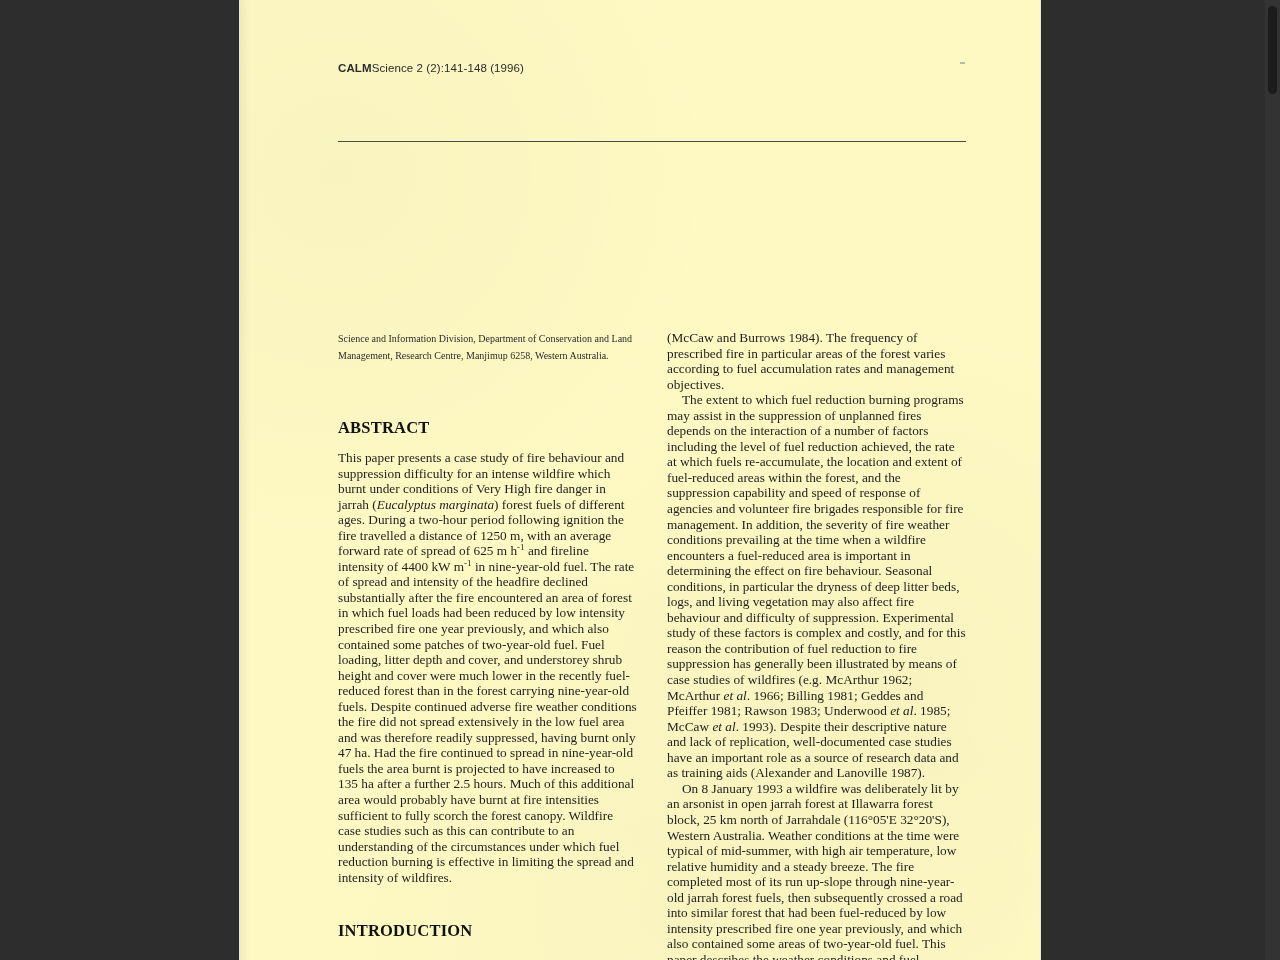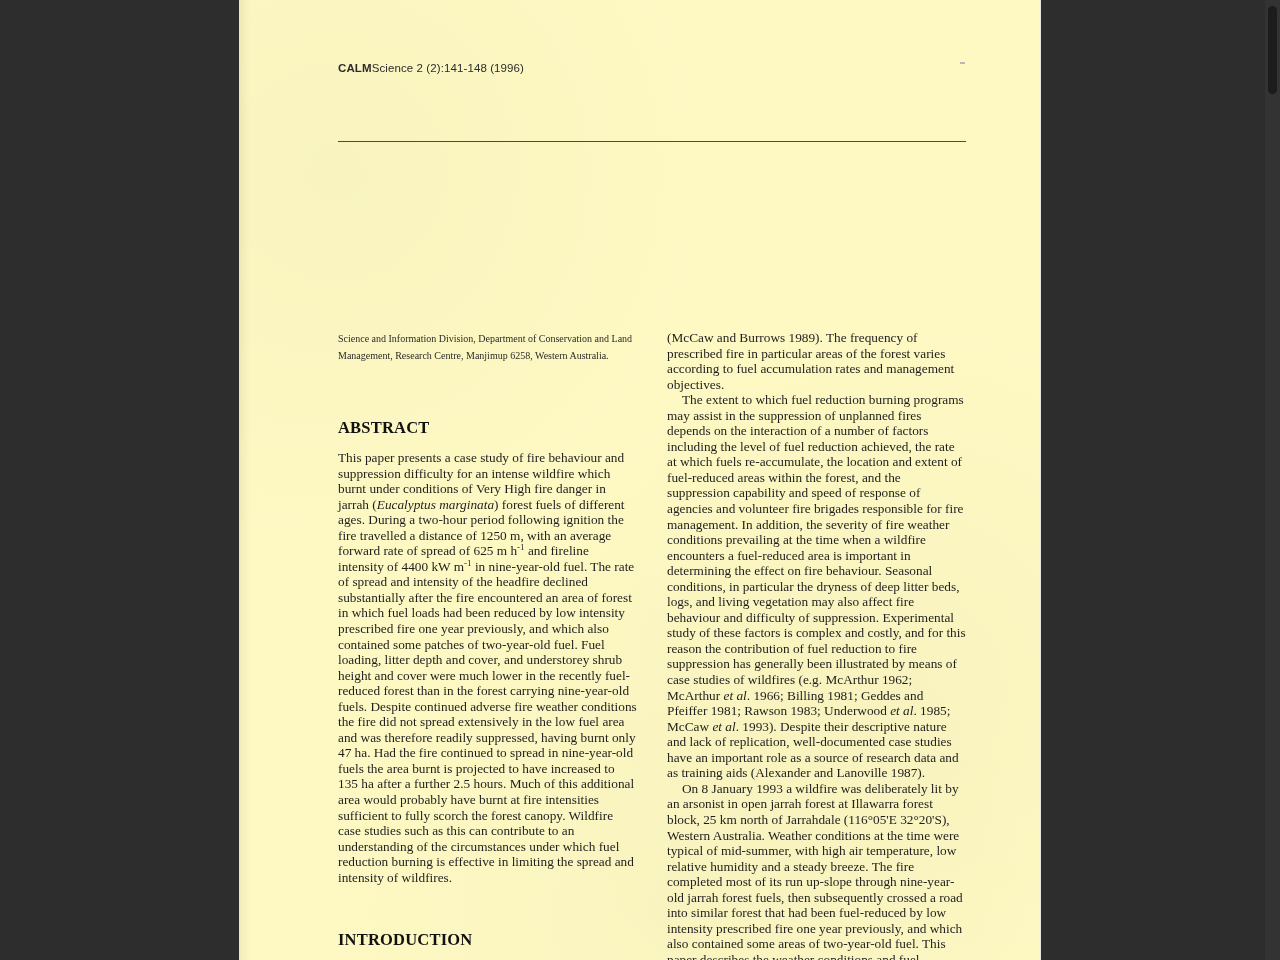--- a/index.html
+++ b/index.html
@@ -138,21 +138,21 @@
   }
 
   h2.section-head {
     font-family: Liberation Serif, serif;
     font-size: 16.5px;
     font-weight: bold;
     color: #111;
     margin: 54px 0 12px 0;
     letter-spacing: .2px;
   }
-  h2.section-head.tight { margin-top: 45px; }
+  h2.section-head.tight { margin-top: 36px; }
 
   p.body {
     font-family: "Liberation Serif", serif;
     font-size: 13.3px;
     line-height: 15.55px;
     color: #1e1e1e;
     margin: 0;
     text-align: left;
   }
   p.body + p.body { margin-top: 0; }
@@ -203,21 +203,21 @@
           <p class="affiliation">Science and Information Division, Department of Conservation and Land Management, Research Centre, Manjimup 6258, Western Australia.</p>
 
           <h2 class="section-head">ABSTRACT</h2>
           <p class="body"><span>This paper presents a case study of fire behaviour and suppression difficulty for an intense wildfire which burnt under conditions of Very High fire danger in jarrah (</span><span class="it">Eucalyptus marginata</span><span>) forest fuels of different ages. During a two-hour period following ignition the fire travelled a distance of 1250 m, with an average forward rate of spread of 625 m h</span><sup>-1</sup><span> and fireline intensity of 4400 kW m</span><sup>-1</sup><span> in nine-year-old fuel.  The rate of spread and intensity of the headfire declined substantially after the fire encountered an area of forest in which fuel loads had been reduced by low intensity prescribed fire one year previously, and which also contained some patches of two-year-old fuel.  Fuel loading, litter depth and cover, and understorey shrub height and cover were much lower in the recently fuel-reduced forest than in the forest carrying nine-year-old fuels.  Despite continued adverse fire weather conditions the fire did not spread extensively in the low fuel area and was therefore readily suppressed, having burnt only 47 ha.  Had the fire continued to spread in nine-year-old fuels the area burnt is projected to have increased to 135 ha after a further 2.5 hours.  Much of this additional area would probably have burnt at fire intensities sufficient to fully scorch the forest canopy. Wildfire case studies such as this can contribute to an understanding of the circumstances under which fuel reduction burning is effective in limiting the spread and intensity of wildfires.</span></p>
 
           <h2 class="section-head tight">INTRODUCTION</h2>
 
         </div>
 
         <div class="col">
-          <p class="body">(McCaw and Burrows 1989).  The frequency of prescribed fire in particular areas of the forest varies according to fuel accumulation rates and management objectives.</p>
+          <p class="body">(McCaw and Burrows 1984).  The frequency of prescribed fire in particular areas of the forest varies according to fuel accumulation rates and management objectives.</p>
           <p class="body indent"><span>The extent to which fuel reduction burning programs may assist in the suppression of unplanned fires depends on the interaction of a number of factors including the level of fuel reduction achieved, the rate at which fuels re-accumulate, the location and extent of fuel-reduced areas within the forest, and the suppression capability and speed of response of agencies and volunteer fire brigades responsible for fire management.  In addition, the severity of fire weather conditions prevailing at the time when a wildfire encounters a fuel-reduced area is important in determining the effect on fire behaviour.  Seasonal conditions, in particular the dryness of deep litter beds, logs, and living vegetation may also affect fire behaviour and difficulty of suppression.  Experimental study of these factors is complex and costly, and for this reason the contribution of fuel reduction to fire suppression has generally been illustrated by means of case studies of wildfires (e.g. McArthur 1962; McArthur </span><span class="it">et al</span><span>. 1966; Billing 1981; Geddes and Pfeiffer 1981; Rawson 1983; Underwood </span><span class="it">et al</span><span>. 1985; McCaw </span><span class="it">et al</span><span>. 1993).  Despite their descriptive nature and lack of replication, well-documented case studies have an important role as a source of research data and as training aids (Alexander and Lanoville 1987).</span></p>
           <p class="body indent">On 8 January 1993 a wildfire was deliberately lit by an arsonist in open jarrah forest at Illawarra forest block, 25 km north of Jarrahdale (116°05'E 32°20'S), Western Australia.  Weather conditions at the time were typical of mid-summer, with high air temperature, low relative humidity and a steady breeze.  The fire completed most of its run up-slope through nine-year-old jarrah forest fuels, then subsequently crossed a road into similar forest that had been fuel-reduced by low intensity prescribed fire one year previously, and which also contained some areas of two-year-old fuel.  This paper describes the weather conditions and fuel characteristics associated with the fire, and examines the contribution of these factors to the fire's behaviour.  The particular circumstances of this fire</p>
         </div>
 
       </div>
     </div>
   </div>
 
   <div id="scrollbar">
     <div id="scroll-thumb"></div>

